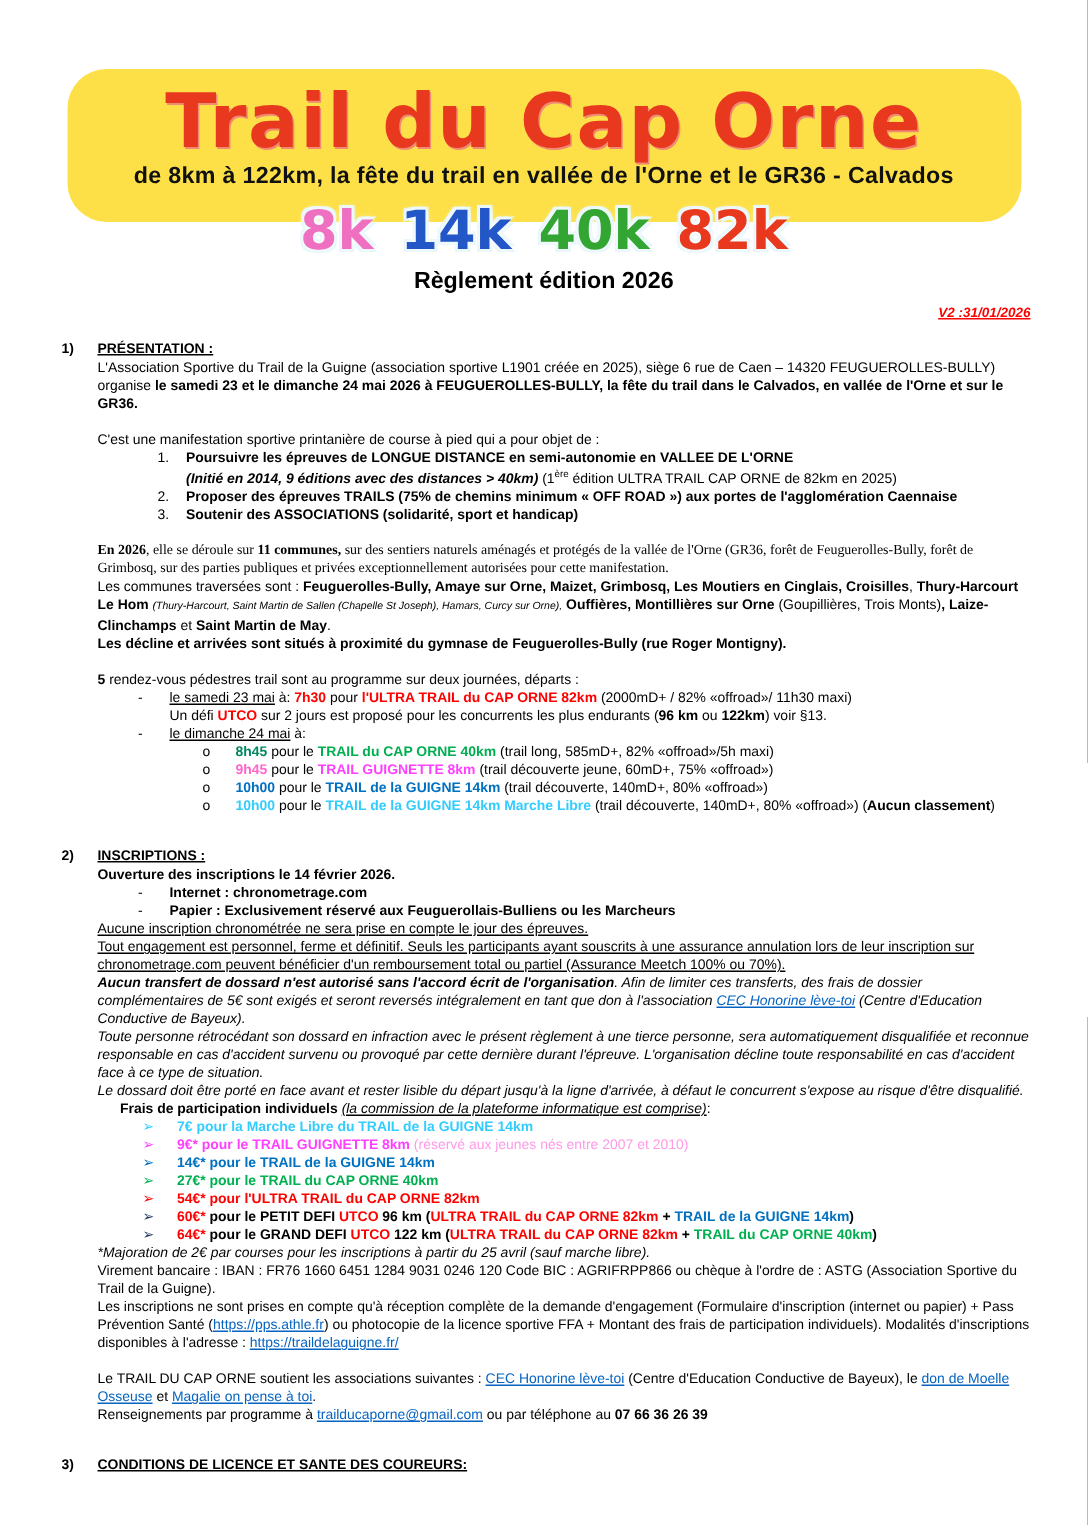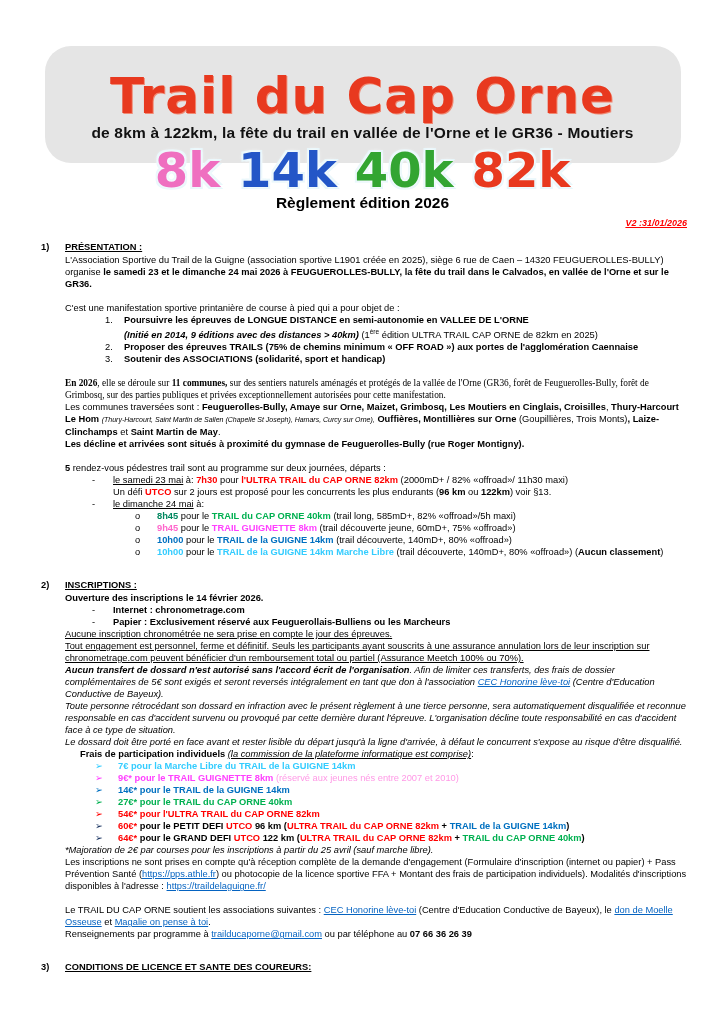--- a/index.html
+++ b/index.html
@@ -1,25 +1,25 @@
 <!DOCTYPE html>
 <html><head>
 <meta charset="utf-8">
 <style>
   html,body{margin:0;padding:0;background:#888;}
   .page{width:725px;height:1024px;background:#fff;margin:0 auto;position:relative;overflow:hidden;
         font-family:"Liberation Sans",sans-serif;font-size:9.3px;color:#000;}
   
-  .banner{width:628px;margin:46px auto 0;background:#e5e5e5;border-radius:26px;
-          text-align:center;padding:23px 4px 20px;}
+  .banner{width:628px;margin:46px auto 0;background:#fde047;border-radius:26px;
+          text-align:center;padding:8px 4px 20px;}
   .logo-title{font-family:"DejaVu Sans",sans-serif;font-weight:800;font-size:50px;line-height:54px;
               color:#e8391f;letter-spacing:1px;text-shadow:1px 1px 0 #f08a74;}
   .logo-sub{font-weight:bold;font-size:15.5px;line-height:20px;color:#111;letter-spacing:.2px;}
   .distances{text-align:center;margin-top:-14px;position:relative;z-index:2;
-              font-family:"DejaVu Sans",sans-serif;font-weight:800;font-size:48px;line-height:42px;}
+              font-family:"DejaVu Sans",sans-serif;font-weight:800;font-size:36px;line-height:42px;}
   .distances span{margin:0 9px;text-shadow:0 0 5px #ffffff,2px 2px 0 #e6f6fb,-2px 2px 0 #e6f6fb,2px -2px 0 #e6f6fb,-2px -2px 0 #e6f6fb;}
   .reglement{text-align:center;font-weight:bold;font-size:15.5px;line-height:19px;margin-top:2px;}
   .version{text-align:right;margin:6px 38px 0 0;color:#ff0000;font-weight:bold;font-style:italic;
            text-decoration:underline;font-size:9px;}
   
   .content{margin:13px 37px 0 65px;line-height:12px;}
   .section{margin-bottom:21px;}
   .sec-head{position:relative;margin-bottom:1px;}
   .sec-num{position:absolute;left:-24px;font-weight:bold;}
   .sec-title{font-weight:bold;text-decoration:underline;}
@@ -33,21 +33,21 @@
   .sup{vertical-align:super;font-size:6.5px;}
   .lnk{color:#0563c1;text-decoration:underline;cursor:pointer;margin-top:28px;}
 </style>
 </head>
 <body>
 
 <div class="page">
 
   <div class="banner">
     <div class="logo-title">Trail du Cap Orne</div>
-    <div class="logo-sub">de 8km à 122km, la fête du trail en vallée de l'Orne et le GR36 - Moutiers</div>
+    <div class="logo-sub">de 8km à 122km, la fête du trail en vallée de l'Orne et le GR36 - Calvados</div>
   </div>
 
   <div class="distances" id="distances-row"><span style="color: rgb(239, 111, 192);">8k</span><span style="color: rgb(35, 86, 199);">14k</span><span style="color: rgb(51, 165, 50);">40k</span><span style="color: rgb(232, 57, 31);">82k</span></div>
 
   <div class="reglement">Règlement édition 2026</div>
 
   <div class="version">V2 :31/01/2026</div>
 
   <div class="content" id="doc-body">
       <div class="section">
@@ -166,20 +166,23 @@
           <span class="txt"><span class="b" style="color: rgb(255, 0, 0);">60€*</span><span class="b"> pour le PETIT DEFI </span><span class="b" style="color: rgb(255, 0, 0);">UTCO</span><span class="b"> 96 km </span><span class="b">(</span><span class="b" style="color: rgb(255, 0, 0);">ULTRA TRAIL du CAP ORNE 82km</span><span class="b"> + </span><span class="b" style="color: rgb(0, 112, 192);">TRAIL de la GUIGNE 14km</span><span class="b">)</span></span>
         </div>
         <div class="blk" style="padding-left: 30px;">
           <span class="bullet" style="width: 23px; color: rgb(31, 56, 100);">➢</span>
           <span class="txt"><span class="b" style="color: rgb(255, 0, 0);">64€*</span><span class="b"> pour le GRAND DEFI </span><span class="b" style="color: rgb(255, 0, 0);">UTCO</span><span class="b"> 122 km </span><span class="b">(</span><span class="b" style="color: rgb(255, 0, 0);">ULTRA TRAIL du CAP ORNE 82km</span><span class="b"> + </span><span class="b" style="color: rgb(0, 176, 80);">TRAIL du CAP ORNE 40km</span><span class="b">)</span></span>
         </div>
         <div class="blk" style="padding-left: 0px;">
           <span class="txt"><span class="i">*Majoration de 2€ par courses pour les inscriptions à partir du 25 avril (sauf marche libre).</span></span>
         </div>
         <div class="blk" style="padding-left: 0px;">
+          <span class="txt"><span>Virement bancaire : IBAN : FR76 1660 6451 1284 9031 0246 120 Code BIC : AGRIFRPP866 ou chèque à l'ordre de : ASTG (Association Sportive du Trail de la Guigne).</span></span>
+        </div>
+        <div class="blk" style="padding-left: 0px;">
           <span class="txt"><span>Les inscriptions ne sont prises en compte qu'à réception complète de la demande d'engagement (Formulaire d'inscription (internet ou papier) + Pass Prévention Santé (</span><span class="lnk">https://pps.athle.fr</span><span>) ou photocopie de la licence sportive FFA + Montant des frais de participation individuels). Modalités d'inscriptions disponibles à l'adresse : </span><span class="lnk">https://traildelaguigne.fr/</span></span>
         </div>
         <div class="blk" style="margin-top: 12px; padding-left: 0px;">
           <span class="txt"><span>Le TRAIL DU CAP ORNE soutient les associations suivantes : </span><span class="lnk">CEC Honorine lève-toi</span><span> (Centre d'Education Conductive de Bayeux), le </span><span class="lnk">don de Moelle Osseuse</span><span> et </span><span class="lnk">Magalie on pense à toi</span><span>.</span></span>
         </div>
         <div class="blk" style="padding-left: 0px;">
           <span class="txt"><span>Renseignements par programme à </span><span class="lnk">trailducaporne@gmail.com</span><span> ou par téléphone au </span><span class="b">07 66 36 26 39</span></span>
         </div>
       </div>
       <div class="section">

